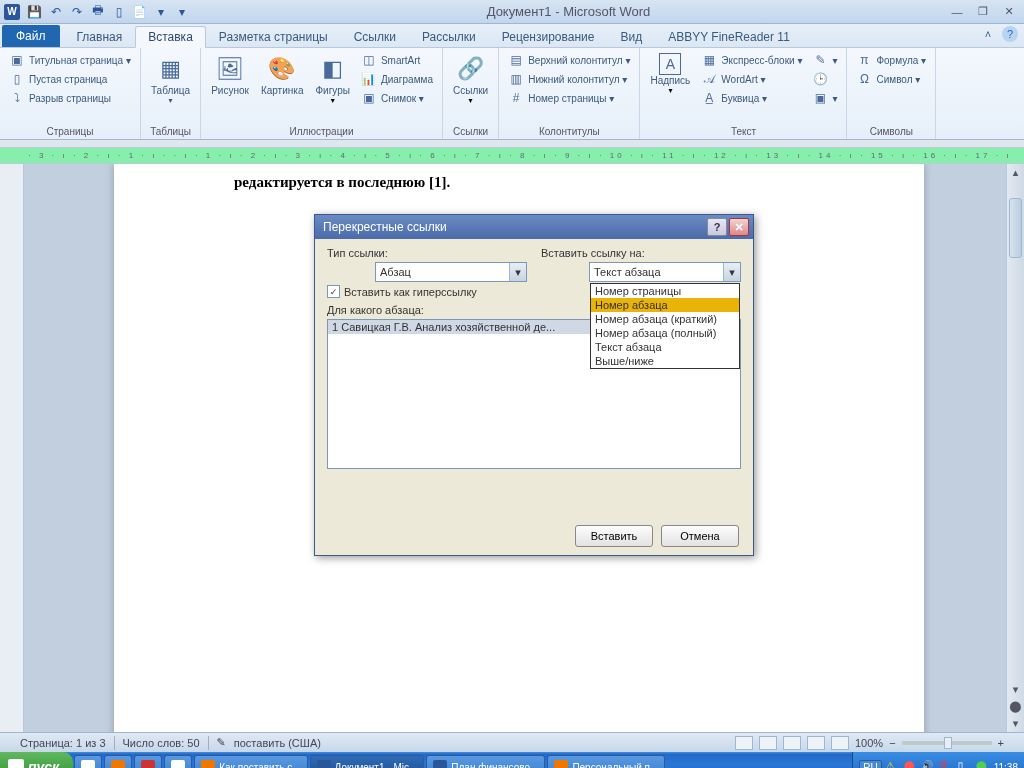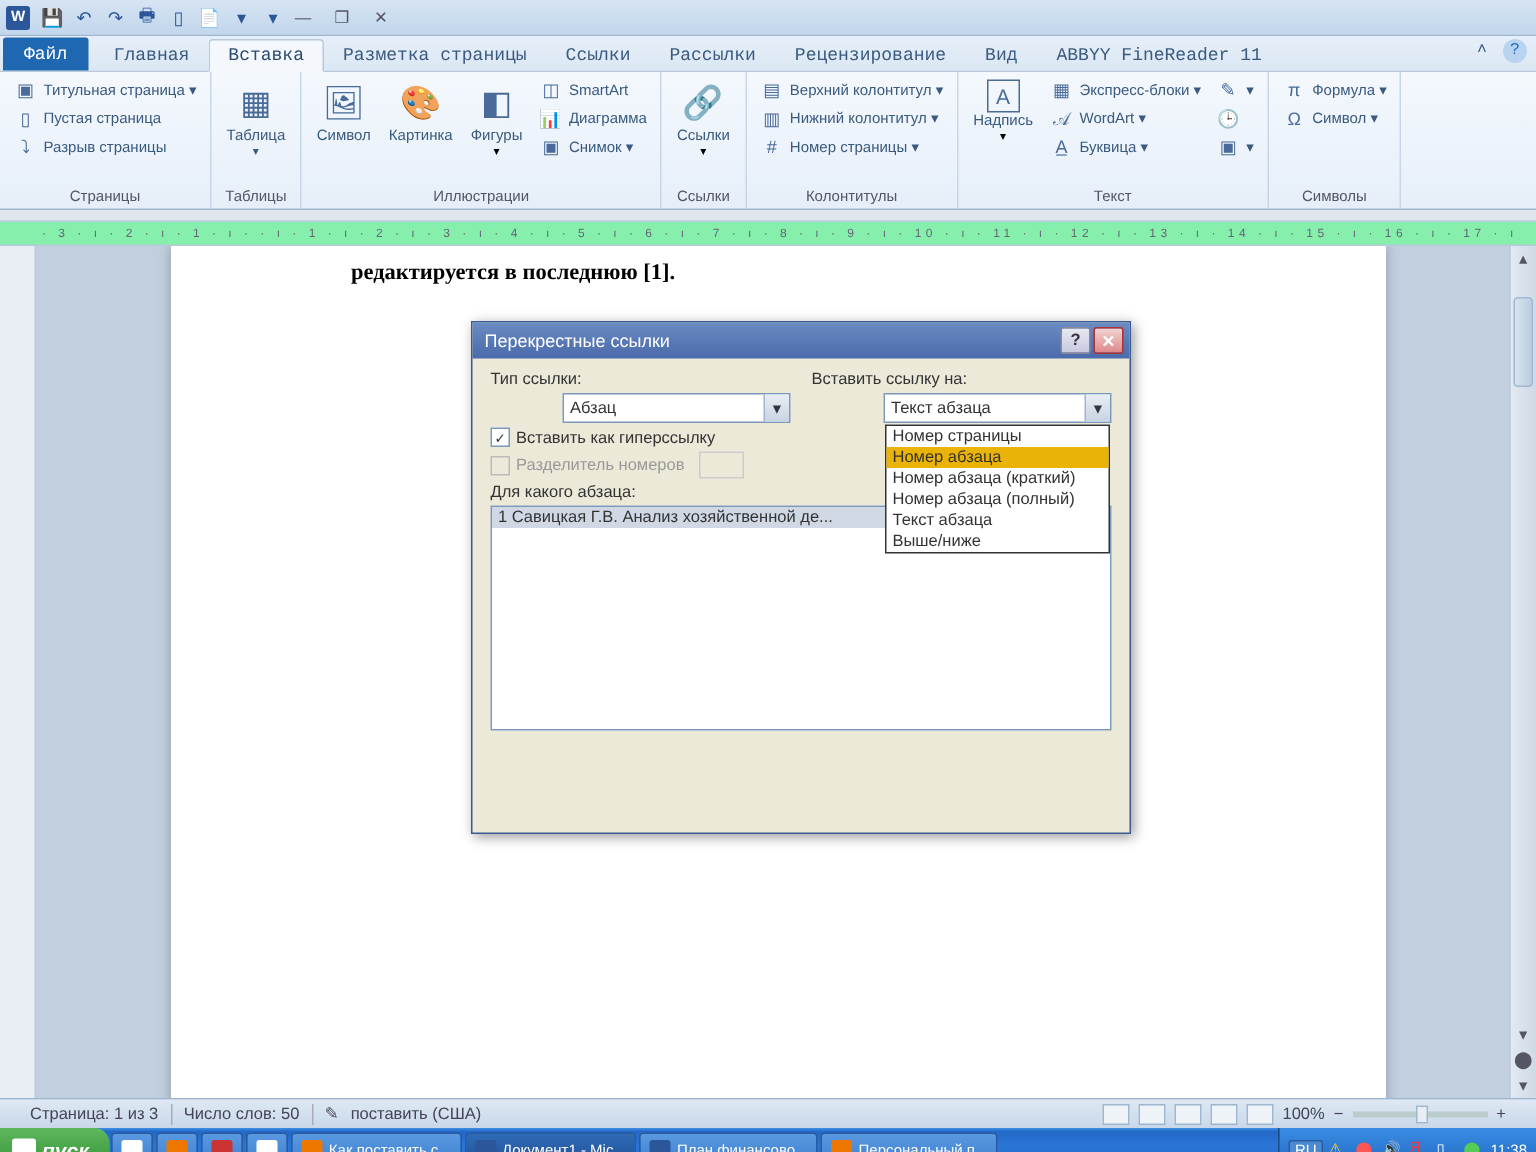--- a/index.html
+++ b/index.html
@@ -4,21 +4,21 @@
 <style>
 * { box-sizing: border-box; margin: 0; padding: 0; }
 html, body { width: 1024px; height: 768px; font-family: "Segoe UI", Tahoma, sans-serif; font-size: 11px; overflow: hidden; background: #fff; }
 .titlebar { height: 24px; background: linear-gradient(#d7e4f2, #c1d6ed); display: flex; align-items: center; padding: 0 4px; border-bottom: 1px solid #9fb6cf; }
 .titlebar .word-icon { width: 16px; height: 16px; background: #2b579a; color: #fff; display: flex; align-items: center; justify-content: center; font-weight: bold; font-size: 10px; border-radius: 2px; }
 .qat { display: flex; gap: 3px; margin-left: 6px; }
 .qat-btn { width: 18px; height: 18px; display: flex; align-items: center; justify-content: center; color: #2b579a; font-size: 12px; }
 .title-text { flex: 1; text-align: center; color: #556; font-size: 13px; }
 .win-controls { display: flex; gap: 4px; }
 .win-btn { width: 22px; height: 16px; display: flex; align-items: center; justify-content: center; color: #556; }
-.ribbon-tabs { height: 24px; background: linear-gradient(#e6eff9, #dbe7f4); display: flex; align-items: flex-end; padding: 0 2px; border-bottom: 1px solid #b8c9dc; position: relative; font-family: Liberation Mono, monospace; }
+.ribbon-tabs { height: 24px; background: linear-gradient(#e6eff9, #dbe7f4); display: flex; align-items: flex-end; padding: 0 2px; border-bottom: 1px solid #b8c9dc; position: relative; }
 .tab-file { background: #2067b2; color: #fff; padding: 3px 14px; font-size: 12px; height: 22px; display: flex; align-items: center; border-radius: 2px 2px 0 0; margin-right: 4px; }
 .rtab { padding: 3px 12px; font-size: 12px; color: #3a5a7f; height: 22px; display: flex; align-items: center; border: 1px solid transparent; border-bottom: none; }
 .rtab.active { background: #f4f8fd; border: 1px solid #b8c9dc; border-bottom: 1px solid #f4f8fd; border-radius: 3px 3px 0 0; color: #2a4a6f; position: relative; top: 1px; }
 .help-area { position: absolute; right: 6px; top: 2px; display: flex; gap: 6px; align-items: center; }
 .help-btn { width: 16px; height: 16px; display: flex; align-items: center; justify-content: center; color: #3a5a7f; }
 .ribbon { height: 92px; background: linear-gradient(#f4f8fd, #e6eff9); border-bottom: 1px solid #9fb6cf; display: flex; }
 .rgroup { border-right: 1px solid #c7d7e8; padding: 3px 6px 2px 6px; display: flex; flex-direction: column; }
 .rgroup-body { flex: 1; display: flex; align-items: flex-start; gap: 4px; }
 .rgroup-label { text-align: center; font-size: 10px; color: #556; padding-top: 1px; }
 .rbtn-big { display: flex; flex-direction: column; align-items: center; padding: 2px 4px; min-width: 42px; }
@@ -79,20 +79,21 @@
   <div class="qat">
     <div class="qat-btn">💾</div>
     <div class="qat-btn">↶</div>
     <div class="qat-btn">↷</div>
     <div class="qat-btn">🖶</div>
     <div class="qat-btn">▯</div>
     <div class="qat-btn">📄</div>
     <div class="qat-btn">▾</div>
     <div class="qat-btn">▾</div>
   </div>
+  <div class="title-text">Документ1 - Microsoft Word</div>
   <div class="win-controls">
     <div class="win-btn">—</div>
     <div class="win-btn">❐</div>
     <div class="win-btn">✕</div>
   </div>
 </div>
 
 <div class="ribbon-tabs">
   <div class="tab-file">Файл</div>
   <div class="rtab">Главная</div>
@@ -136,21 +137,21 @@
           <span class="lb">Таблица</span>
           <span style="font-size:8px;color:#3a5a7f;">▾</span>
         </div>
       </div>
     <div class="rgroup-label">Таблицы</div>
   </div>
   <div class="rgroup">
     <div class="rgroup-body">
       <div class="rbtn-big">
           <span class="ic">🖼</span>
-          <span class="lb">Символ</span>
+          <span class="lb">Рисунок</span>
         </div>
       <div class="rbtn-big">
           <span class="ic">🎨</span>
           <span class="lb">Картинка</span>
         </div>
       <div class="rbtn-big">
           <span class="ic">◧</span>
           <span class="lb">Фигуры</span>
           <span style="font-size:8px;">▾</span>
         </div>
@@ -286,32 +287,31 @@
             <div class="dd-item">Выше/ниже</div>
           </div>
         </div>
 
         <div class="chk-row">
           <div class="chk" style="background:#fff;display:flex;align-items:center;justify-content:center;font-size:9px;">✓</div>
           <span>Вставить как гиперссылку</span>
         </div>
         <div></div>
 
-        <div class="chk-row" style="color:#999;">
-          <div class="chk" style="background:#ece9d8;border-color:#bbb;"></div>
-          <span>Разделитель номеров</span>
-          <div style="width:30px;height:18px;background:#ece9d8;border:1px solid #ccc;margin-left:6px;"></div>
-        </div>
         <div></div>
 
         <div class="dlg-label" style="grid-column:1/span 2;">Для какого абзаца:</div>
 
         <div class="listbox">
           <div class="list-item">1 Савицкая Г.В. Анализ хозяйственной де...</div>
         </div>
+      </div>
+      <div class="dlg-footer">
+        <div class="dlg-btn">Вставить</div>
+        <div class="dlg-btn">Отмена</div>
       </div>
     </div>
   </div>
   <div class="vscroll">
     <div class="arrow" style="top:0;">▴</div>
     <div class="thumb"></div>
     <div class="arrow" style="bottom:34px;">▾</div>
     <div class="arrow" style="bottom:17px;">⬤</div>
     <div class="arrow" style="bottom:0;">▾</div>
   </div>

